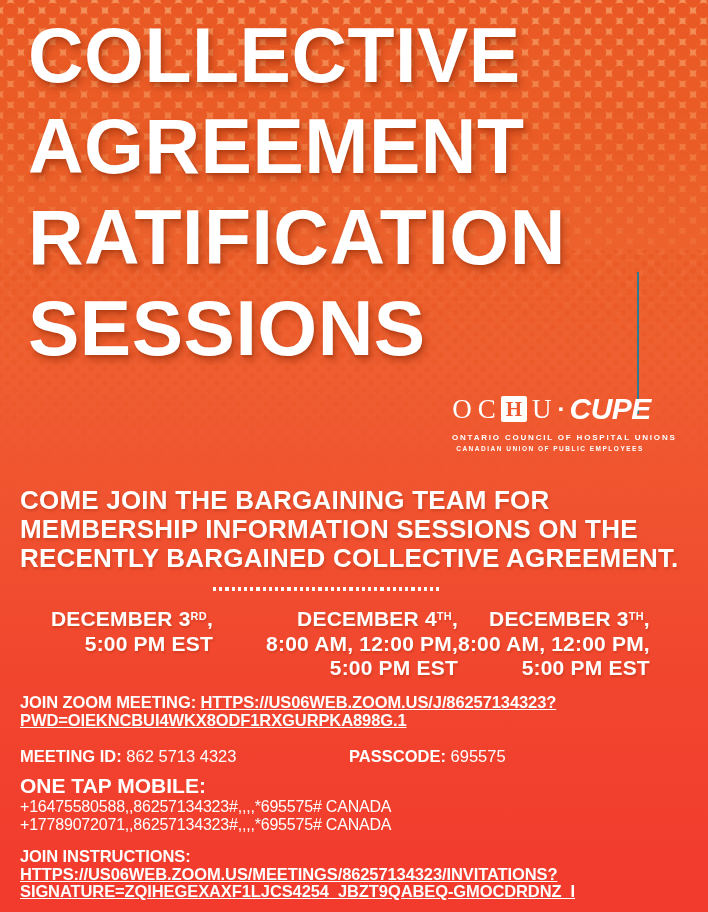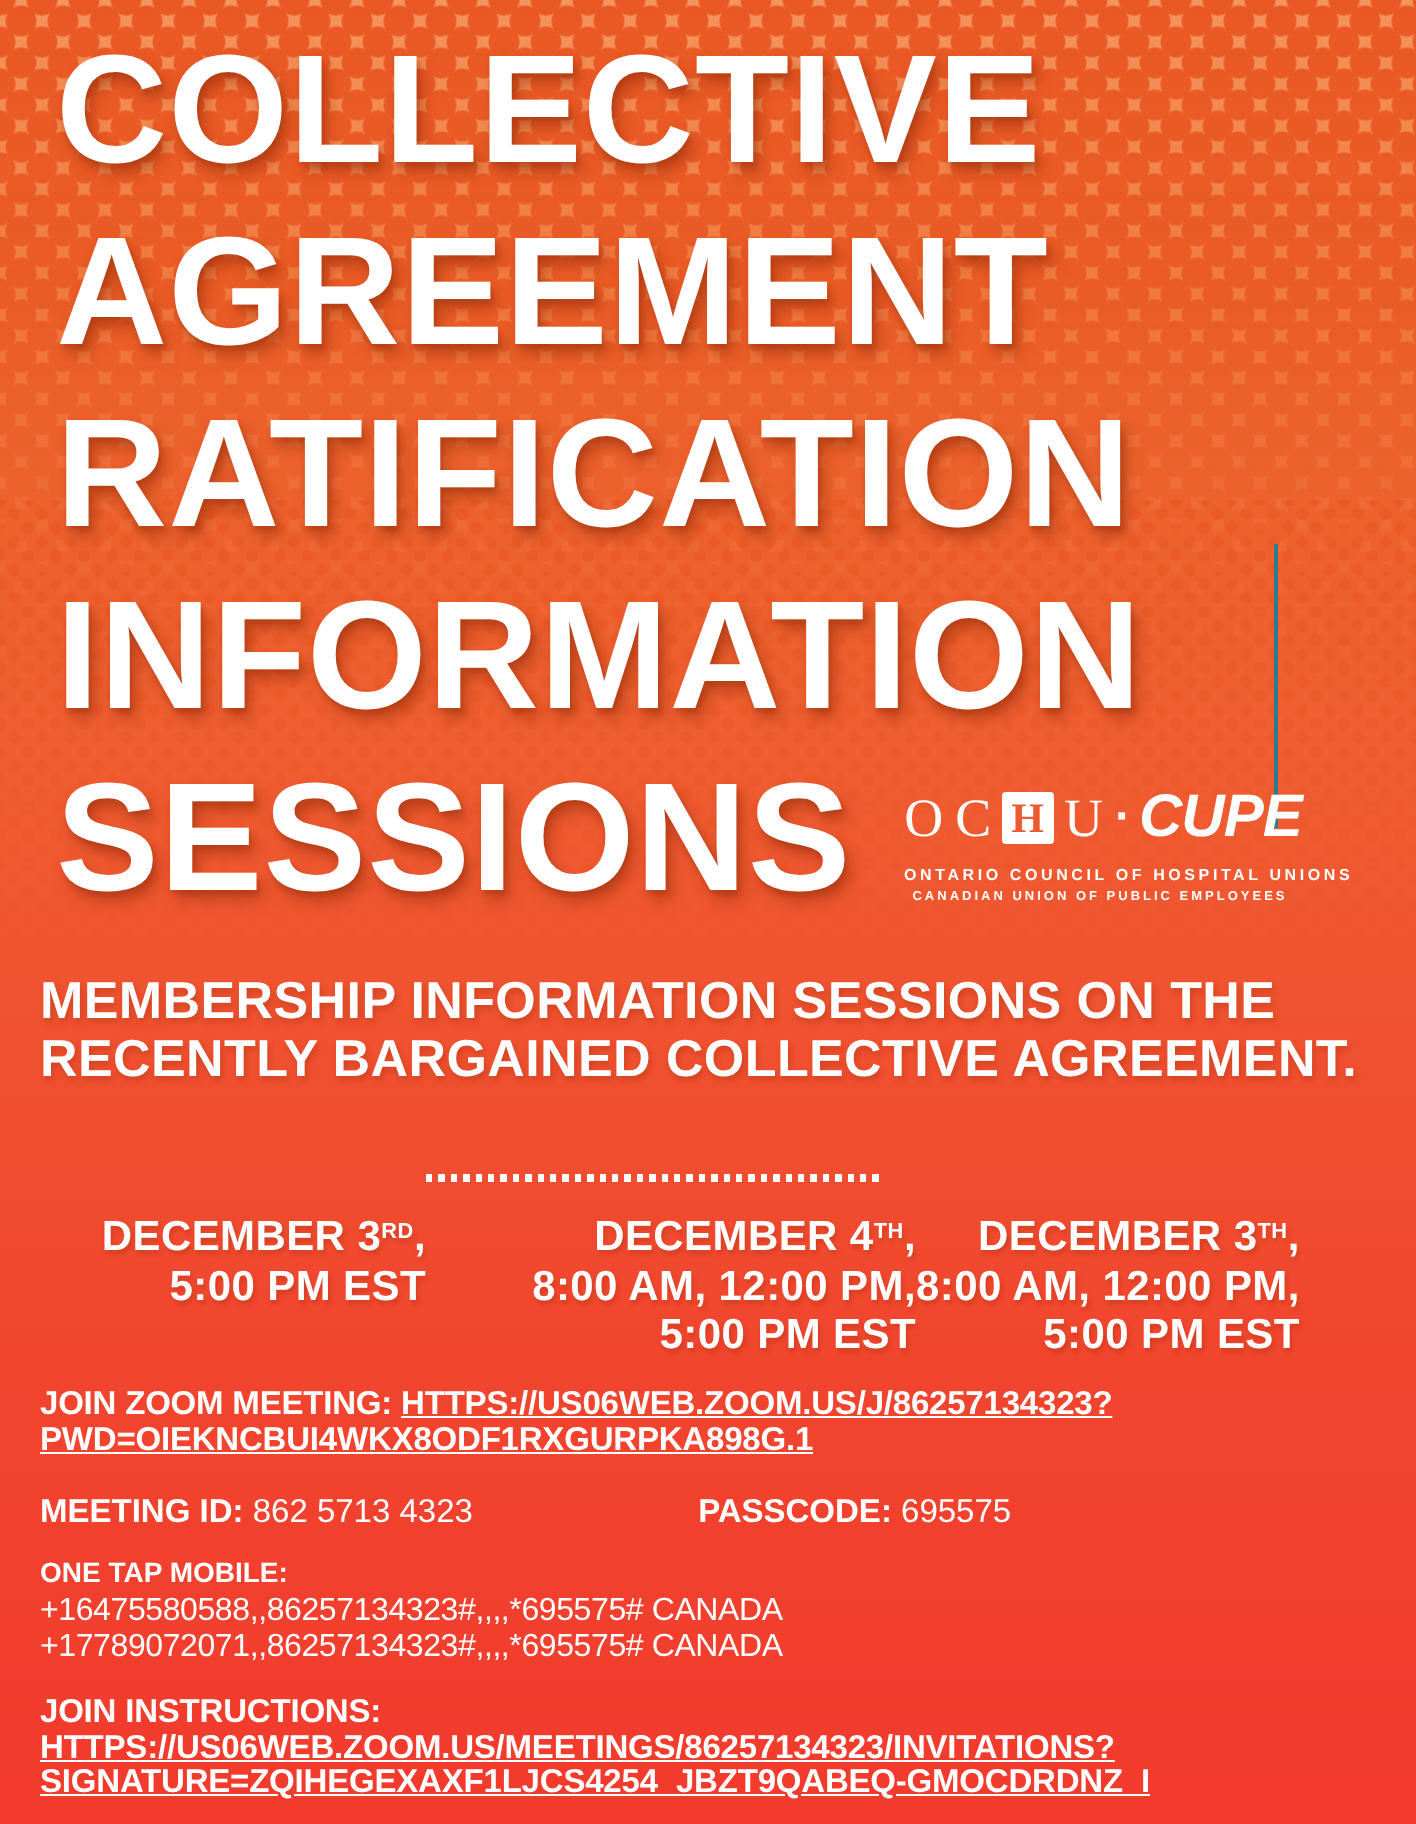--- a/index.html
+++ b/index.html
@@ -100,55 +100,55 @@
   sup.ord { font-size: 0.52em; vertical-align: 0.55em; letter-spacing: 0.3px; }
   
   .meet-block { position: absolute; left: 20px; right: 10px; margin: 0; }
   .lbl { font-weight: 700; }
   .val { font-weight: 400; }
   a.link { color: #ffffff; text-decoration: underline; font-weight: 700; cursor: pointer; }
   .join { top: 694px; font-size: 16.5px; line-height: 17.5px; letter-spacing: -0.1px; }
   .ids { top: 747px; font-size: 16.5px; }
   .ids .passcode-group { margin-left: 108px; }
   .onetap { top: 778px; font-size: 16px; line-height: 16px; }
-  .onetap .lbl { font-size: 14px; }
+  .onetap .lbl { font-size: 21px; }
   .onetap-number { display: block; margin-top: 2.5px; font-weight: 400; letter-spacing: -0.2px; }
   .instructions { top: 848px; font-size: 16.5px; line-height: 17.5px; letter-spacing: -0.1px; }
 </style>
 </head>
 <body>
 
 <div class="poster">
   <div class="ht ht-big"></div>
   <div class="ht ht-small"></div>
 
   <h1 class="title">
     <span class="title-line">COLLECTIVE</span>
     <span class="title-line">AGREEMENT</span>
     <span class="title-line">RATIFICATION</span>
-    <span class="title-line">INFORMATION</span>
     <span class="title-line">SESSIONS</span>
   </h1>
 
   <div class="vline"></div>
 
   <div class="logo">
     <div class="logo-row">
       <span class="ochu-letter">O</span>
       <span class="ochu-letter">C</span>
       <span class="h-badge">H</span>
       <span class="ochu-letter">U</span>
       <span class="logo-sep">·</span>
       <span class="cupe-wordmark">CUPE</span>
     </div>
     <div class="tagline1">ONTARIO COUNCIL OF HOSPITAL UNIONS</div>
     <div class="tagline2">CANADIAN UNION OF PUBLIC EMPLOYEES</div>
   </div>
 
   <p class="intro">
+    <span class="intro-line">COME JOIN THE BARGAINING TEAM FOR</span>
     <span class="intro-line">MEMBERSHIP INFORMATION SESSIONS ON THE</span>
     <span class="intro-line">RECENTLY BARGAINED COLLECTIVE AGREEMENT.</span>
   </p>
 
   <div class="dotted-sep"></div>
 
   <div class="sessions">
     <div class="session c1">
       <div><span>DECEMBER 3</span><sup class="ord">RD</sup><span>,</span></div>
       <div>5:00 PM EST</div>

